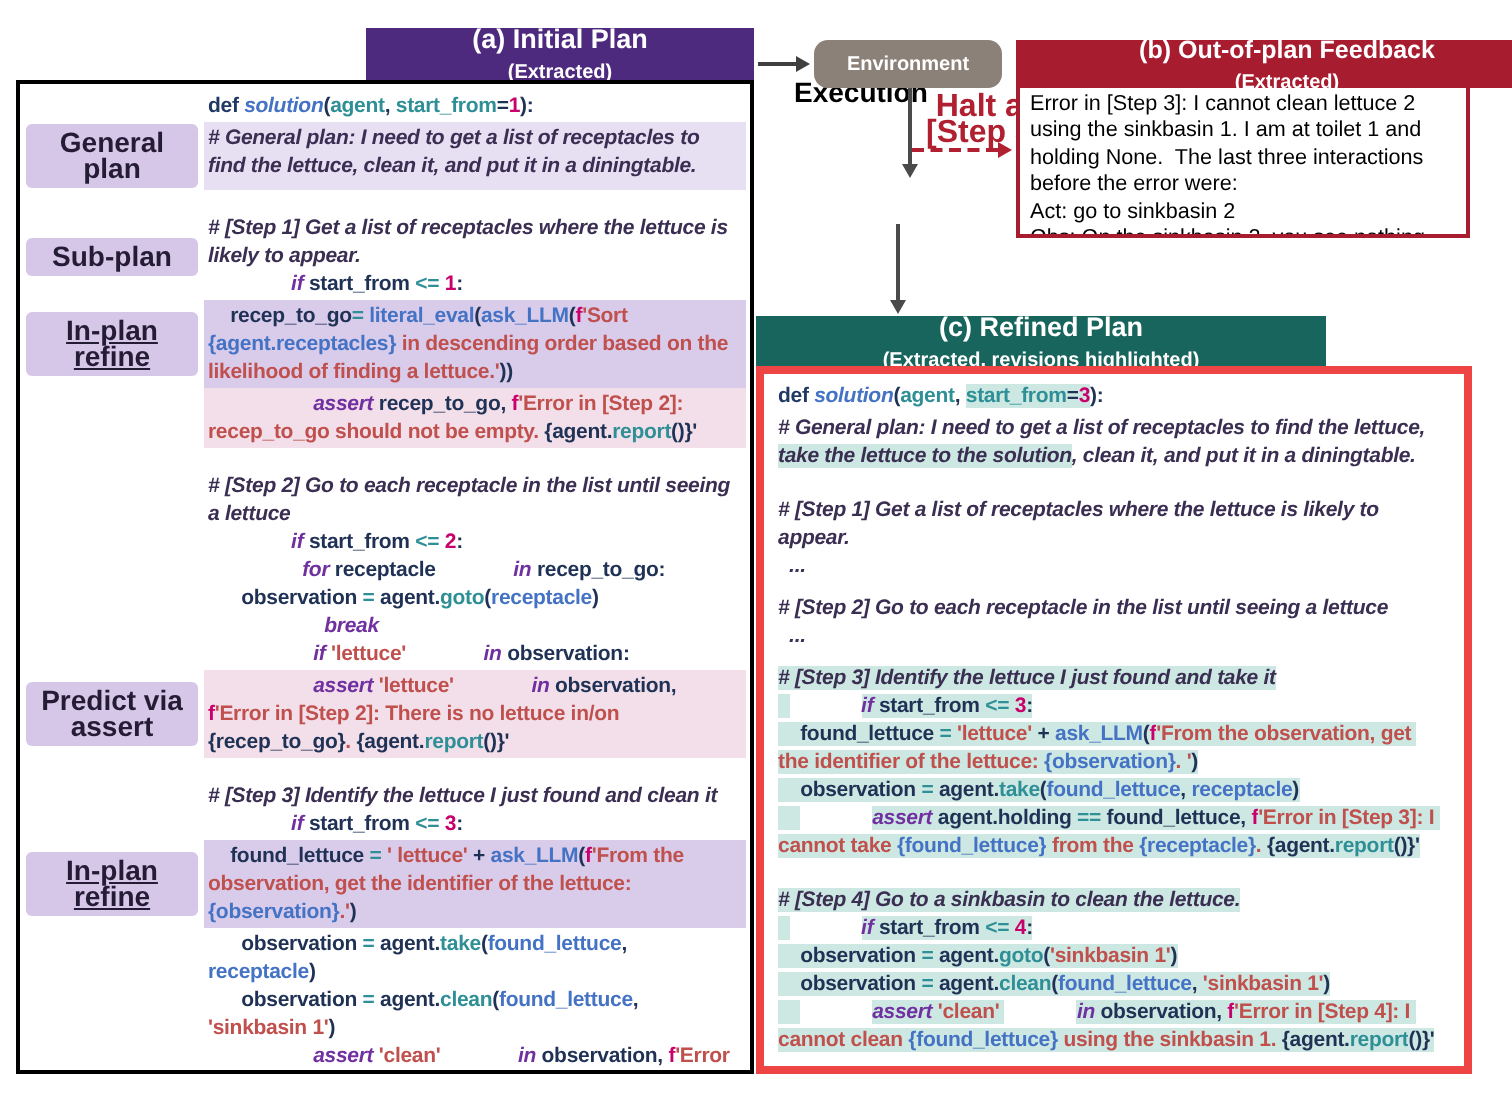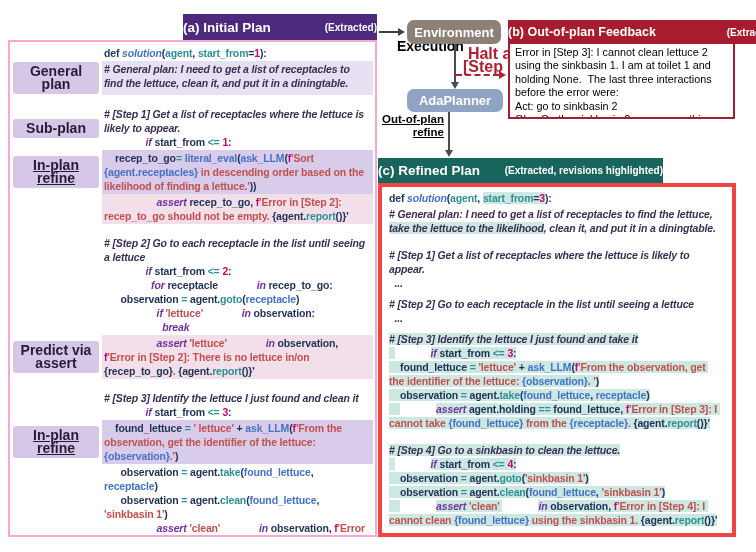--- a/index.html
+++ b/index.html
@@ -1,28 +1,28 @@
 <!DOCTYPE html>
 <html><head>
 <meta charset="utf-8">
 <style>
   * { margin:0; padding:0; box-sizing:border-box; }
   body { background:#fff; font-family:"Liberation Sans", sans-serif; }
   .canvas { position:relative; width:756px; height:552px; background:#ffffff; overflow:hidden; }
 
   
-  .tab { position:absolute; color:#fff; font-weight:bold; display:flex; align-items:center; justify-content:space-between; gap:4px; }
+  .tab { position:absolute; color:#fff; font-weight:bold; display:flex; align-items:center; justify-content:center; gap:4px;flex-direction:column; }
   .tab .suffix { font-size:10px; font-weight:bold; }
   .tab-a { left:183px; top:14px; width:194px; height:26px; background:#4D2A7E; font-size:13.5px; }
   .tab-b { left:508px; top:20px; width:271px; height:24px; background:#A81C30; font-size:12.5px; }
   .tab-c { left:378px; top:158px; width:285px; height:25px; background:#18655E; font-size:13.5px; }
 
   
   .pbody { position:absolute; background:#fff; overflow:hidden; }
-  .body-a { left:8px; top:40px; width:369px; height:497px; border:2px solid #f9a8d4; padding:3px 2px 3px 0; }
+  .body-a { left:8px; top:40px; width:369px; height:497px; border:2px solid #000000; padding:3px 2px 3px 0; }
   .body-b { left:508px; top:44px; width:227px; height:75px; border:2px solid #A81C30; border-top:none; padding:2px 5px; font-size:10.8px; line-height:13.4px; color:#000; }
   .body-c { left:378px; top:183px; width:358px; height:354px; border:4px solid #ef4444; padding:3px 5px; }
 
   
   .crow { display:flex; align-items:stretch; }
   .lblcell { width:92px; flex:0 0 92px; display:flex; align-items:center; justify-content:center; padding:1px 3px; }
   .lbl { background:#D6C7E9; border-radius:3px; width:86px; text-align:center; font-weight:bold; font-size:14px; line-height:13px; color:#241C35; padding:3px 2px; }
   .lbl.u { text-decoration:underline; }
   .codecell { flex:1; padding:1px 4px 1px 2px; }
   .codecell.bg-lav { background:#E7DFF2; }
@@ -37,21 +37,21 @@
   .sg.b  { color:#1F3155; }
   .sg.k  { color:#7030A0; font-style:italic;margin-left:36px; }
   .sg.t  { color:#2E8F96; }
   .sg.n  { color:#C9006B; }
   .sg.s  { color:#C0504D; }
   .sg.bl { color:#4472C4; }
   .sg.c  { color:#3A2E52; font-style:italic; }
   .hlblk .sg, .sg.hl { background:#CDE8E2; }
 
   
-  .fbox { position:absolute; color:#fff; font-weight:bold; font-size:13px; display:flex; align-items:center; justify-content:center; border-radius:7px; }
+  .fbox { position:absolute; color:#fff; font-weight:bold; font-size:10px; display:flex; align-items:center; justify-content:center; border-radius:7px; }
   .env { left:407px; top:20px; width:94px; height:24px; background:#8B8178; }
   .ada { left:407px; top:89px; width:96px; height:23px; background:#8EA4C2; }
   .exec-line { position:absolute; left:379px; top:31px; width:19px; height:2px; background:#404040; }
   .exec-head { position:absolute; left:398px; top:28px; width:0; height:0; border-left:7px solid #404040; border-top:4px solid transparent; border-bottom:4px solid transparent; }
   .exec-label { position:absolute; left:377px; top:38px; font-weight:bold; font-size:14px; color:#000;margin-left:20px; }
   .vline1 { position:absolute; left:454px; top:44px; width:2px; height:39px; background:#4a4a4a; }
   .vhead1 { position:absolute; left:451px; top:82px; width:0; height:0; border-top:7px solid #4a4a4a; border-left:4px solid transparent; border-right:4px solid transparent; }
   .halt { position:absolute; left:463px; top:47px; color:#B02030; font-weight:bold; font-size:16px; line-height:13px; text-align:center; }
   .dash-line { position:absolute; left:456px; top:74px; width:43px; height:0; border-top:2px dashed #B02030; }
   .dash-head { position:absolute; left:499px; top:71px; width:0; height:0; border-left:7px solid #B02030; border-top:4px solid transparent; border-bottom:4px solid transparent; }
@@ -111,22 +111,22 @@
         </div>
       </div>
       <div class="gap"></div>
       <div class="crow">
         <div class="lblcell"></div>
         <div class="codecell">
           <div class="line"><span class="sg c"># [Step 2] Go to each receptacle in the list until seeing a lettuce</span></div>
           <div class="line"><span class="sg b">  </span><span class="sg k">if </span><span class="sg b">start_from </span><span class="sg t">&lt;= </span><span class="sg n">2</span><span class="sg b">:</span></div>
           <div class="line"><span class="sg b">    </span><span class="sg k">for </span><span class="sg b">receptacle </span><span class="sg k">in </span><span class="sg b">recep_to_go:</span></div>
           <div class="line"><span class="sg b">      observation </span><span class="sg t">= </span><span class="sg b">agent.</span><span class="sg t">goto</span><span class="sg b">(</span><span class="sg bl">receptacle</span><span class="sg b">)</span></div>
+          <div class="line"><span class="sg b">        </span><span class="sg k">break</span></div>
           <div class="line"><span class="sg b">      </span><span class="sg k">if </span><span class="sg s">'lettuce' </span><span class="sg k">in </span><span class="sg b">observation:</span></div>
-          <div class="line"><span class="sg b">        </span><span class="sg k">break</span></div>
         </div>
       </div>
       <div class="crow">
         <div class="lblcell">
           <div class="lbl">Predict via assert</div>
         </div>
         <div class="codecell bg-pink">
           <div class="line"><span class="sg b">      </span><span class="sg k">assert </span><span class="sg s">'lettuce' </span><span class="sg k">in </span><span class="sg b">observation, </span><span class="sg n">f</span><span class="sg s">'Error in [Step 2]: There is no lettuce in/on </span><span class="sg b">{recep_to_go}</span><span class="sg s">. </span><span class="sg b">{agent.</span><span class="sg t">report</span><span class="sg b">()}'</span></div>
         </div>
       </div>
@@ -161,25 +161,20 @@
   <div class="exec-label">Execution</div>
   <div class="fbox env">Environment</div>
   <div class="vline1"></div>
   <div class="vhead1"></div>
   <div class="halt">
     <div>Halt at</div>
     <div>[Step 3]</div>
   </div>
   <div class="dash-line"></div>
   <div class="dash-head"></div>
-  <div class="fbox ada">AdaPlanner</div>
-  <div class="oop">
-    <div>Out-of-plan</div>
-    <div>refine</div>
-  </div>
   <div class="vline2"></div>
   <div class="vhead2"></div>
 
   <div class="tab tab-b">
     <span>(b) Out-of-plan Feedback</span>
     <span class="suffix">(Extracted)</span>
   </div>
   <div class="pbody body-b">
     <div class="fb-line">Error in [Step 3]: I cannot clean lettuce 2</div>
     <div class="fb-line">using the sinkbasin 1. I am at toilet 1 and</div>
@@ -195,21 +190,21 @@
     <span class="suffix">(Extracted, revisions highlighted)</span>
   </div>
   <div class="pbody body-c" id="panelC">
       <div class="crow">
         <div class="codecell">
           <div class="line"><span class="sg d">def </span><span class="sg fn">solution</span><span class="sg b">(</span><span class="sg t">agent</span><span class="sg b">, </span><span class="sg t hl">start_from</span><span class="sg b hl">=</span><span class="sg n hl">3</span><span class="sg b">):</span></div>
         </div>
       </div>
       <div class="crow">
         <div class="codecell">
-          <div class="line"><span class="sg c"># General plan: I need to get a list of receptacles to find the lettuce, </span><span class="sg c hl">take the lettuce to the likelihood</span><span class="sg c">, clean it, and put it in a diningtable.</span></div>
+          <div class="line"><span class="sg c"># General plan: I need to get a list of receptacles to find the lettuce, </span><span class="sg c hl">take the lettuce to the solution</span><span class="sg c">, clean it, and put it in a diningtable.</span></div>
         </div>
       </div>
       <div class="gap"></div>
       <div class="crow">
         <div class="codecell">
           <div class="line"><span class="sg c"># [Step 1] Get a list of receptacles where the lettuce is likely to appear.</span></div>
           <div class="line"><span class="sg c">  ...</span></div>
         </div>
       </div>
       <div class="gap sm"></div>

